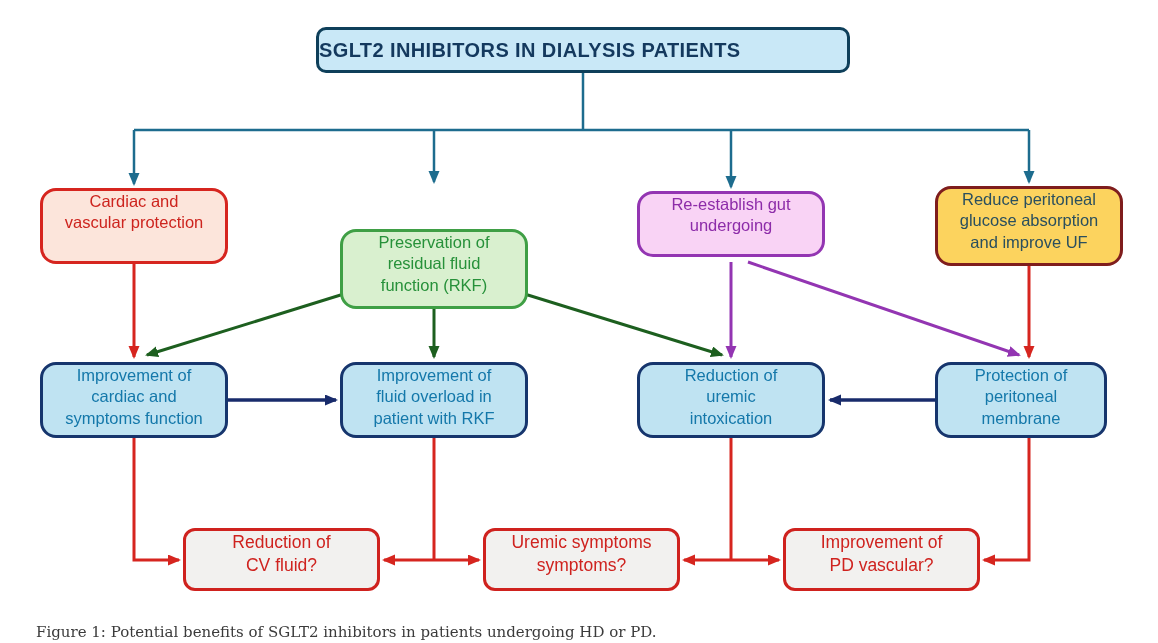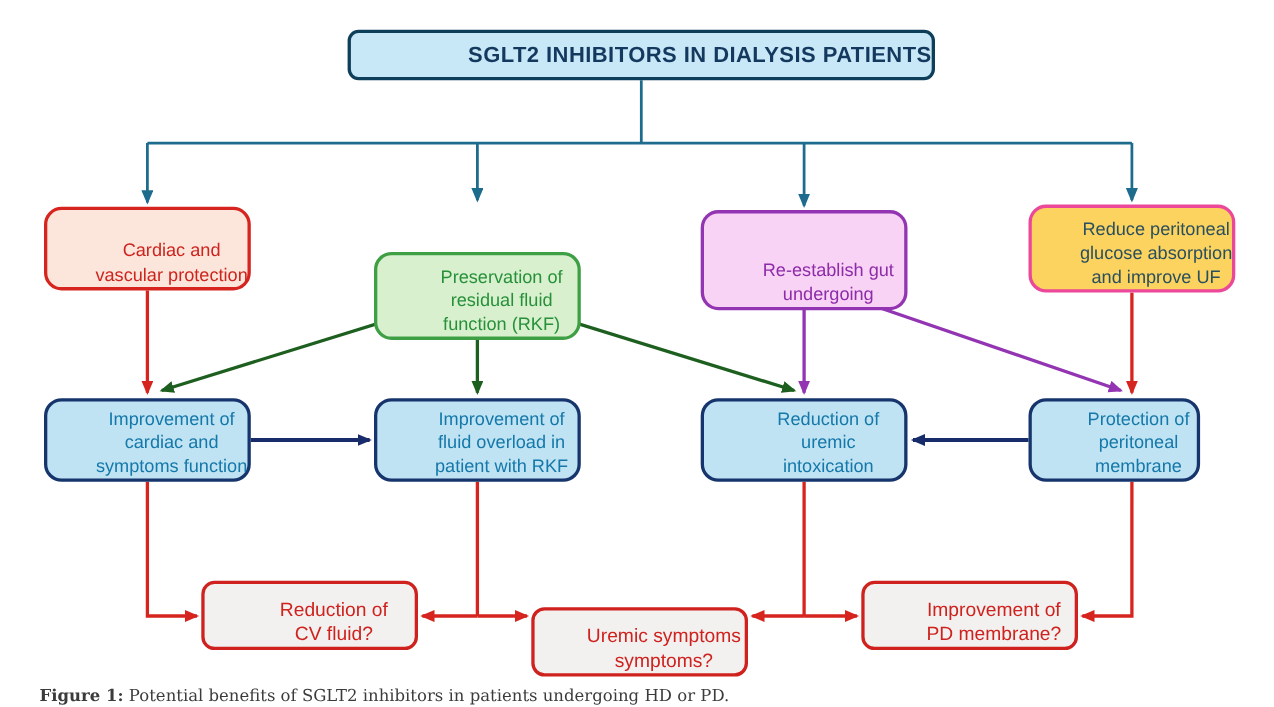--- a/index.html
+++ b/index.html
@@ -2,48 +2,48 @@
 <html><head>
 <meta charset="utf-8">
 <style>
   html,body{margin:0;padding:0;background:#ffffff;}
   .canvas{
     position:relative;width:1158px;height:643px;background:#ffffff;overflow:hidden;
     font-family:"Liberation Sans","DejaVu Sans",sans-serif;
   }
   .edges{position:absolute;left:0;top:0;width:1158px;height:643px;pointer-events:none;}
   .node{
-    position:absolute;display:flex;flex-direction:column;justify-content:flex-end;align-items:center;
-    text-align:center;box-sizing:border-box;border-radius:16px;line-height:1.3;font-size:16.5px;padding-left:44px;
+    position:absolute;display:flex;flex-direction:column;justify-content:flex-start;align-items:center;
+    text-align:center;box-sizing:border-box;border-radius:16px;line-height:1.3;font-size:16.5px;
   }
   .node .ln{display:block;white-space:nowrap;}
   .box-title{
     left:316px;top:27px;width:534px;height:46px;border-radius:10px;
     background:#c9e8f7;border:3px solid #0e3f5a;color:#14395e;
     font-size:20px;font-weight:700;letter-spacing:.4px;flex-direction:row;
   }
   .box-a{left:40px;top:188px;width:188px;height:76px;background:#fce5db;border:3px solid #d6251f;color:#cd241e;}
   .box-b{left:340px;top:186px;width:188px;height:80px;background:#d9f0cf;border:3px solid #3f9f45;color:#27913a;margin-top:43px;}
-  .box-c{left:637px;top:191px;width:188px;height:91px;background:#f9d3f5;border:3px solid #9335b2;color:#8d2ca9;}
-  .box-d{left:935px;top:186px;width:188px;height:80px;background:#fcd35e;border:3px solid #ec4899;color:#2a4f5e;}
+  .box-c{left:637px;top:191px;width:188px;height:66px;background:#f9d3f5;border:3px solid #9335b2;color:#8d2ca9;}
+  .box-d{left:935px;top:186px;width:188px;height:80px;background:#fcd35e;border:3px solid #7f1d1d;color:#2a4f5e;}
   .box-e{left:40px;top:362px;width:188px;height:76px;background:#bfe3f2;border:3px solid #16356d;color:#1478aa;}
   .box-f{left:340px;top:362px;width:188px;height:76px;background:#bfe3f2;border:3px solid #16356d;color:#1478aa;}
   .box-g{left:637px;top:362px;width:188px;height:76px;background:#bfe3f2;border:3px solid #16356d;color:#1478aa;}
-  .box-h{left:935px;top:362px;width:156px;height:76px;background:#bfe3f2;border:3px solid #16356d;color:#1478aa;}
+  .box-h{left:935px;top:362px;width:172px;height:76px;background:#bfe3f2;border:3px solid #16356d;color:#1478aa;}
   .box-i,.box-j,.box-k{
     background:#f2f1ef;border:3px solid #cf221e;color:#cf221e;border-radius:12px;font-size:17.5px;
   }
   .box-i{left:183px;top:528px;width:197px;height:63px;}
-  .box-j{left:483px;top:552px;width:197px;height:63px;}
+  .box-j{left:483px;top:528px;width:197px;height:63px;}
   .box-k{left:783px;top:528px;width:197px;height:63px;}
   .caption{
     position:absolute;left:36px;top:608px;width:760px;
     font-family:"DejaVu Serif","Liberation Serif",serif;font-size:15px;color:#3b3b3b;
   }
-  .caption .cap-label{font-weight:700;text-align:right;}
+  .caption .cap-label{font-weight:400;text-align:right;}
 </style>
 </head>
 <body>
 
 <div class="canvas">
 
   <svg class="edges" viewBox="0 0 1158 643" xmlns="http://www.w3.org/2000/svg">
     <defs>
       <marker id="m-teal" markerUnits="userSpaceOnUse" markerWidth="14" markerHeight="12" refX="11" refY="5.5" orient="auto">
         <path d="M0,0 L13,5.5 L0,11 Z" fill="#1d6c8e"></path>
@@ -156,20 +156,20 @@
     <span class="ln">CV fluid?</span>
   </div>
 
   <div class="node box-j">
     <span class="ln">Uremic symptoms</span>
     <span class="ln">symptoms?</span>
   </div>
 
   <div class="node box-k">
     <span class="ln">Improvement of</span>
-    <span class="ln">PD membrane?</span>
+    <span class="ln">PD vascular?</span>
   </div>
 
   <p class="caption">
     <span class="cap-label">Figure 1:</span><span> Potential benefits of SGLT2 inhibitors in patients undergoing HD or PD.</span>
   </p>
 
 </div>
 
 </body></html>

